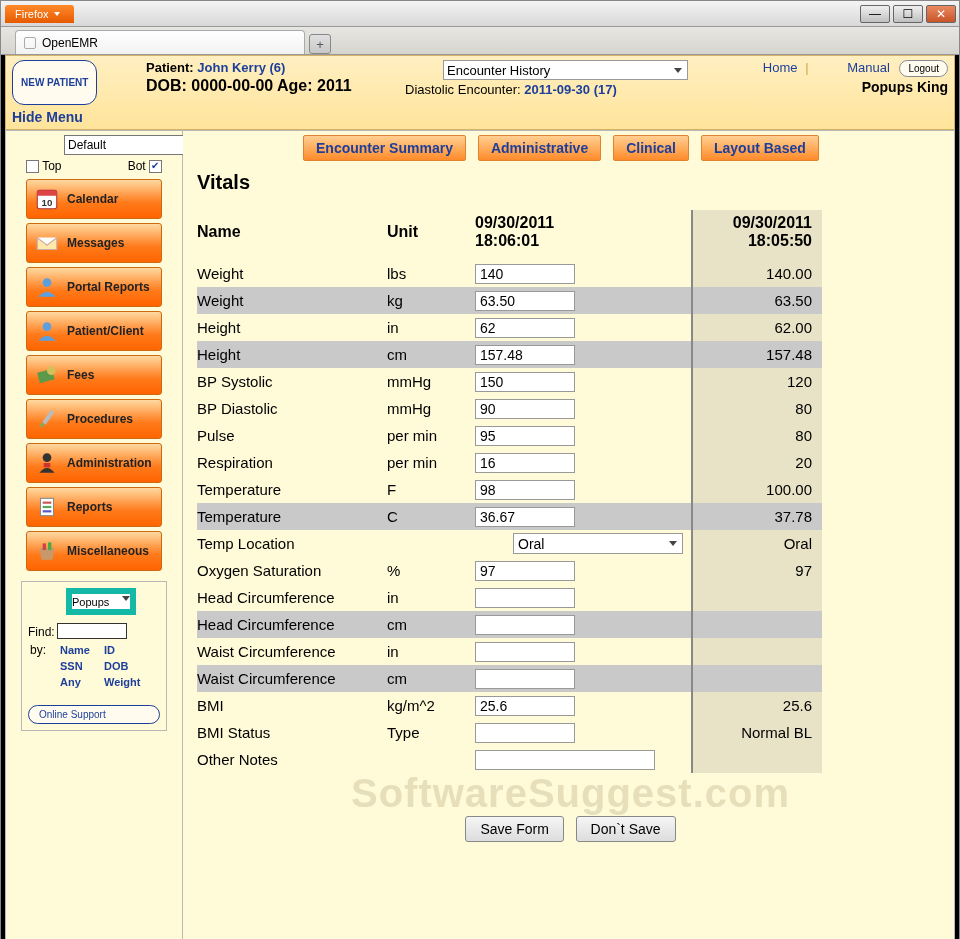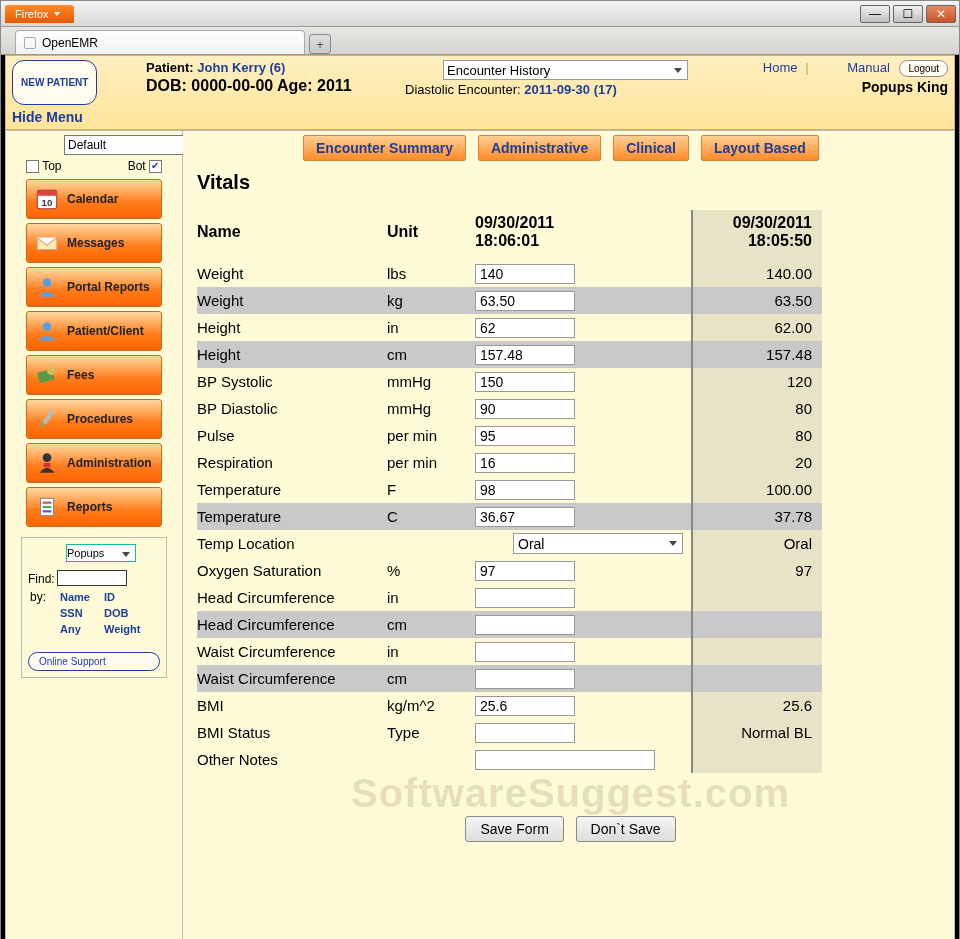--- a/index.html
+++ b/index.html
@@ -47,21 +47,21 @@
 .sb-select { flex:1; background:#fff; border:1px solid #777; height:20px; font-size:12px; padding:0 3px; }
 .sb-top-bot { display:flex; justify-content:space-between; font-size:12px; margin:4px 0 6px 0; }
 .chk { width:13px; height:13px; border:1px solid #777; display:inline-block; vertical-align:middle; background:#fff; position:relative; }
 .chk.checked::after { content:"✔"; position:absolute; font-size:10px; top:-1px; left:1px; color:#1d3f9c; }
 
 .nav-item { background:linear-gradient(#ffd9a0 0%, #ff7a1a 60%, #ff6400 100%); border-radius:3px; height:40px; display:flex; align-items:center; padding:0 6px; margin-bottom:4px; color:#222; font-size:12px; font-weight:bold; gap:6px; cursor:pointer; border:1px solid #cc6a12; }
 .nav-icon { width:28px; height:28px; display:flex; align-items:center; justify-content:center;text-decoration:underline; }
 .nav-icon svg { width:26px; height:26px; }
 
 .sb-box2 { border:1px solid #b8b8b8; margin:10px -5px 0 -5px; padding:6px; background:#fffad8; }
-.popup-sel { width:70px; border:1px solid #14b8a6; height:18px; font-size:11px; background:#fff; }
+.popup-sel { width:70px; border:6px solid #14b8a6; height:27px; font-size:11px; background:#fff; }
 .find-row { margin-top:8px; font-size:12px; }
 .find-input { width:70px; border:1px solid #333; height:16px; background:#fff; margin-left:2px; }
 .by-links { font-size:12px; margin-top:2px; }
 .by-links a { color:#1d3f9c; text-decoration:none; font-weight:bold; font-size:11px; }
 .by-links td { padding-right:12px; }
 .support-btn { background:#fffcef; border:1px solid #1d3f9c; border-radius:12px; font-size:10px; color:#1d3f9c; font-weight:normal; padding:3px 10px; margin-top:14px; cursor:pointer; }
 
 .main { flex:1; background:#fffad8; border:1px solid #b8b8b8; border-left:none; padding:0 10px 18px 14px; position:relative; min-height:810px; }
 .cat-tabs { display:flex; gap:12px; margin:4px 0 10px 106px; }
 .cat-tab { background:linear-gradient(#ffcf92,#ff8b2a); color:#1d3f9c; font-weight:bold; font-size:14px; padding:4px 12px; border-radius:2px; border:1px solid #e08330; cursor:pointer; }
@@ -219,20 +219,30 @@
               <span class="nav-icon">
                 <svg viewBox="0 0 24 24">
                   <rect x="6" y="4" width="12" height="16" fill="#fff" stroke="#888"></rect>
                   <rect x="8" y="7" width="8" height="2" fill="#c55"></rect>
                   <rect x="8" y="11" width="8" height="2" fill="#5a5"></rect>
                   <rect x="8" y="15" width="8" height="2" fill="#55c"></rect>
                 </svg>
               </span>
               <span>Reports</span>
             </div>
+            <div class="nav-item">
+              <span class="nav-icon">
+                <svg viewBox="0 0 24 24">
+                  <path d="M5 9 L19 9 L17 20 L7 20 Z" fill="#c9986a"></path>
+                  <rect x="8" y="5" width="3" height="6" fill="#c44"></rect>
+                  <rect x="13" y="4" width="3" height="7" fill="#4a4"></rect>
+                </svg>
+              </span>
+              <span>Miscellaneous</span>
+            </div>
           </div>
 
         <div class="sb-box2">
           <span class="sel-wrap"><input class="popup-sel" value="Popups" style=""></span>
           <div class="find-row">
             <span>Find:</span><input class="find-input" style="">
           </div>
           <div class="by-links">
             <table>
                 <tbody>

